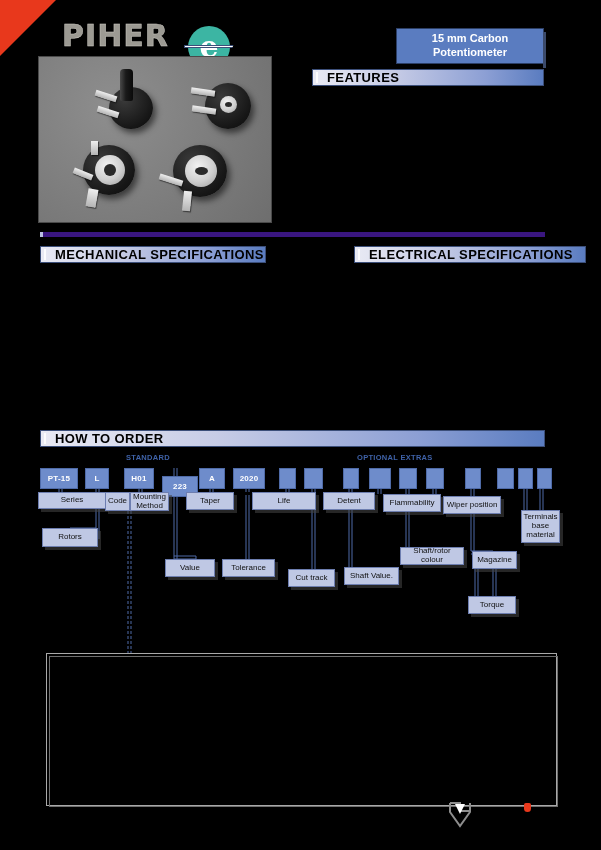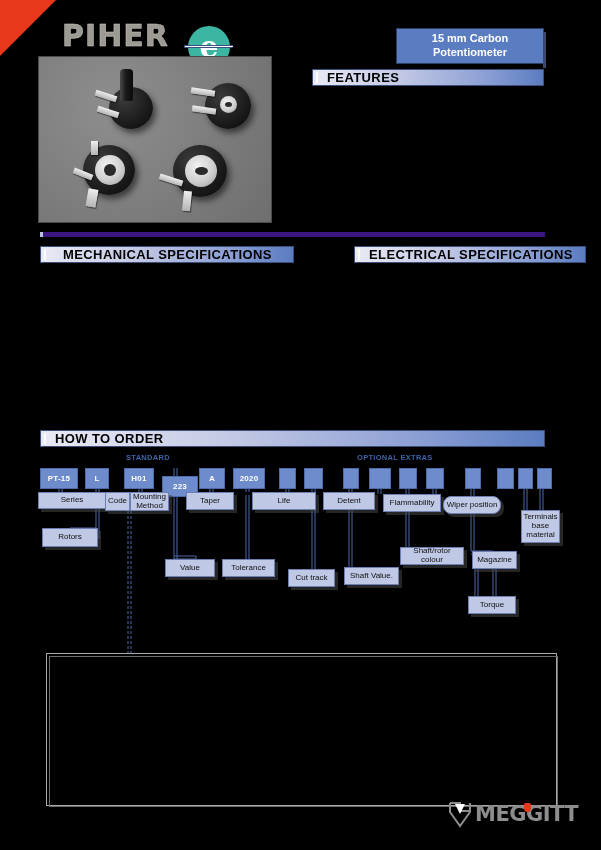--- a/index.html
+++ b/index.html
@@ -91,21 +91,21 @@
     color: #000; font-size: 13px; font-weight: bold;
     padding-left: 14px; letter-spacing: 0.4px;
   }
   .bar::after {
     content: ""; position: absolute;
     left: 3px; top: 2px; bottom: 2px; width: 2px;
     background: rgba(255,255,255,0.85);
   }
 
   #bar-features     { left: 312px; top: 69px;  width: 232px; }
-  #bar-mech         { left: 40px;  top: 246px; width: 254px; padding-left: 8px; }
+  #bar-mech         { left: 40px;  top: 246px; width: 226px; }
   #bar-elec         { left: 312px; top: 246px; width: 232px; margin-left: 42px; }
   #bar-order        { left: 40px;  top: 430px; width: 505px; }
 
   
   .purple-rule {
     position: absolute; left: 40px; top: 232px;
     width: 505px; height: 5px;
     background: #3A1680;
     border-left: 3px solid #b9bfe0;
   }
@@ -384,36 +384,35 @@
 
   <div id="leg-boxes">
       <div class="leg-box" style="left: 38px; top: 492px; width: 68px; height: 17px;">Series</div>
       <div class="leg-box" style="left: 42px; top: 528px; width: 56px; height: 19px;">Rotors</div>
       <div class="leg-box" style="left: 105px; top: 492px; width: 25px; height: 19px;">Code</div>
       <div class="leg-box" style="left: 130px; top: 492px; width: 39px; height: 19px;">Mounting Method</div>
       <div class="leg-box" style="left: 186px; top: 492px; width: 48px; height: 18px;">Taper</div>
       <div class="leg-box" style="left: 252px; top: 492px; width: 64px; height: 18px;">Life</div>
       <div class="leg-box" style="left: 323px; top: 492px; width: 52px; height: 18px;">Detent</div>
       <div class="leg-box" style="left: 383px; top: 494px; width: 58px; height: 18px;">Flammability</div>
-      <div class="leg-box" style="left: 443px; top: 496px; width: 58px; height: 18px; border-radius: 8px;">Wiper position</div>
+      <div class="leg-box" style="left: 443px; top: 496px; width: 58px; height: 18px;">Wiper position</div>
       <div class="leg-box" style="left: 165px; top: 559px; width: 50px; height: 18px;">Value</div>
       <div class="leg-box" style="left: 222px; top: 559px; width: 53px; height: 18px;">Tolerance</div>
       <div class="leg-box" style="left: 288px; top: 569px; width: 47px; height: 18px;">Cut track</div>
       <div class="leg-box" style="left: 344px; top: 567px; width: 55px; height: 18px;">Shaft Value.</div>
       <div class="leg-box" style="left: 400px; top: 547px; width: 64px; height: 18px;">Shaft/rotor colour</div>
       <div class="leg-box" style="left: 472px; top: 551px; width: 45px; height: 18px;">Magazine</div>
       <div class="leg-box" style="left: 521px; top: 510px; width: 39px; height: 33px;">Terminals base material</div>
       <div class="leg-box" style="left: 468px; top: 596px; width: 48px; height: 18px;">Torque</div>
     </div>
 
   <div class="bottom-frame"></div>
 
   <div class="meggitt">
     <svg class="chev" viewBox="0 0 22 26">
       <path d="M1 1 L11 1 L11 9 L21 9 L21 1 L21 1" fill="none" stroke="#8d8d8d" stroke-width="2"></path>
       <path d="M1 1 L1 10 L11 24 L21 10 L21 1" fill="none" stroke="#8d8d8d" stroke-width="2"></path>
       <path d="M6 2 L11 12 L16 2" fill="#ffffff"></path>
     </svg>
-    <div class="word">MEGGITT</div>
     <div class="dot"></div>
   </div>
 
 </div>
 
 </body></html>

